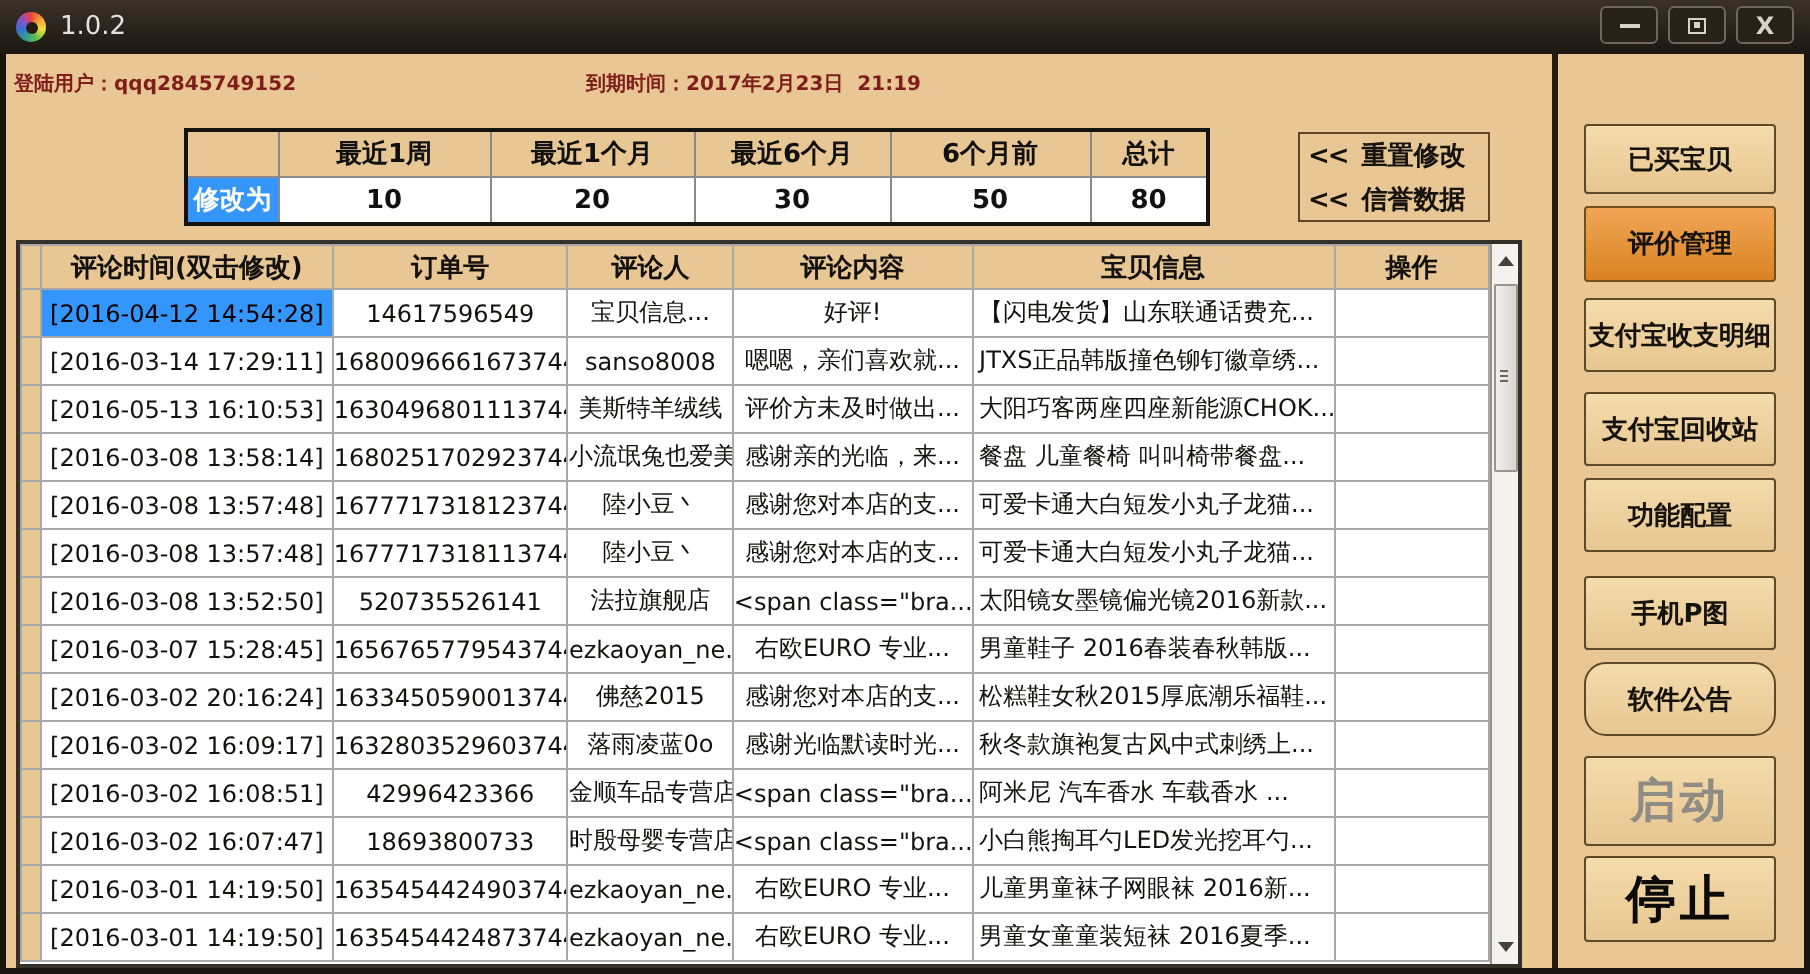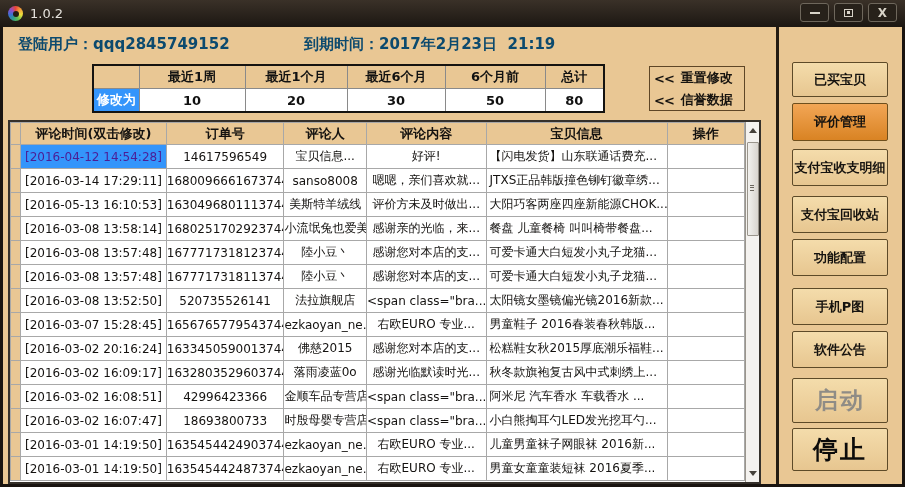--- a/index.html
+++ b/index.html
@@ -24,22 +24,22 @@
   
   .frame-left,.frame-right,.frame-bottom{position:absolute;background:#191410;}
   .frame-left{left:0;top:27px;width:3px;height:460px;}
   .frame-right{left:902px;top:27px;width:3px;height:460px;}
   .frame-bottom{left:0;top:484px;width:905px;height:3px;}
 
   .main-panel{position:absolute;left:3px;top:27px;width:773px;height:457px;background:#e9c794;border-right:3px solid #241c12;}
   .sidebar{position:absolute;left:779px;top:27px;width:123px;height:457px;background:#e9c794;}
 
   
-  .account-row{position:absolute;left:15px;top:8px;width:750px;height:20px;
-               font-size:15px;font-weight:bold;color:#0c4a6e;}
+  .account-row{position:absolute;left:4px;top:8px;width:750px;height:20px;
+               font-size:10px;font-weight:bold;color:#7f1d1d;}
   .acct-login{position:absolute;left:0;top:0;white-space:pre;}
   .acct-expire{position:absolute;left:286px;top:0;white-space:pre;}
 
   
   .stats-table{position:absolute;left:89px;top:37px;border-collapse:collapse;border:2px solid #151310;background:#fff;}
   .stats-table td{border:1px solid #8a8a8a;text-align:center;font-size:13px;font-weight:bold;
                   padding:0;height:22px;color:#111;background:#fff;white-space:nowrap;overflow:hidden;}
   .stats-table td.hdr{background:#e9c794;}
   .stats-table td.cell-blue{background:#3495fb;color:#fff;}
 
@@ -51,21 +51,21 @@
 
   
   .review-area{position:absolute;left:5px;top:93px;width:753px;height:364px;border:2px solid #35302a;
                background:#fff;display:flex;box-sizing:border-box;}
   .grid{border-collapse:collapse;table-layout:fixed;width:735px;flex:0 0 auto;align-self:flex-start;}
   .grid th,.grid td{border:1px solid #a8a8a8;padding:0;text-align:center;
                     white-space:nowrap;overflow:hidden;font-weight:normal;color:#141210;background:#fff;}
   .grid th{background:#e9c794;font-size:13px;font-weight:bold;height:21px;}
   .grid td{font-size:12px;height:23px;}
   .grid .rh{background:#e9c794;}
-  .grid td.sel{background:#3495fb;color:#4c1d95;}
+  .grid td.sel{background:#3495fb;color:#000000;}
   .grid td.col4{text-align:left;padding-left:3px;}
 
   
   .vscroll{flex:1;background:#f4f2ef;border-left:1px solid #9a958c;position:relative;}
   .sb-up{position:absolute;top:6px;left:3px;width:0;height:0;cursor:pointer;
          border-left:4px solid transparent;border-right:4px solid transparent;border-bottom:5px solid #45413a;}
   .sb-down{position:absolute;bottom:6px;left:3px;width:0;height:0;cursor:pointer;
            border-left:4px solid transparent;border-right:4px solid transparent;border-top:5px solid #45413a;}
   .sb-thumb{position:absolute;left:1px;top:20px;width:10px;height:92px;cursor:pointer;
             background:linear-gradient(90deg,#f2f1ee,#d9d5cf);border:1px solid #9a958c;border-radius:1px;}
@@ -313,19 +313,19 @@
   </div>
 
   <div class="sidebar">
     <div>
         <div class="side-btn" style="top: 35px; height: 35px;">已买宝贝</div>
         <div class="side-btn active" style="top: 76px; height: 38px;">评价管理</div>
         <div class="side-btn" style="top: 122px; height: 37px;">支付宝收支明细</div>
         <div class="side-btn" style="top: 169px; height: 37px;">支付宝回收站</div>
         <div class="side-btn" style="top: 212px; height: 37px;">功能配置</div>
         <div class="side-btn" style="top: 261px; height: 37px;">手机P图</div>
-        <div class="side-btn" style="top: 304px; height: 37px;">软件公告</div>
+        <div class="side-btn" style="top: 304px; height: 37px; border-radius: 11px;">软件公告</div>
       </div>
     <div class="side-btn btn-stop">停止</div>
     <div class="side-btn btn-start">启动</div>
   </div>
 
 </div>
 
 </body></html>

